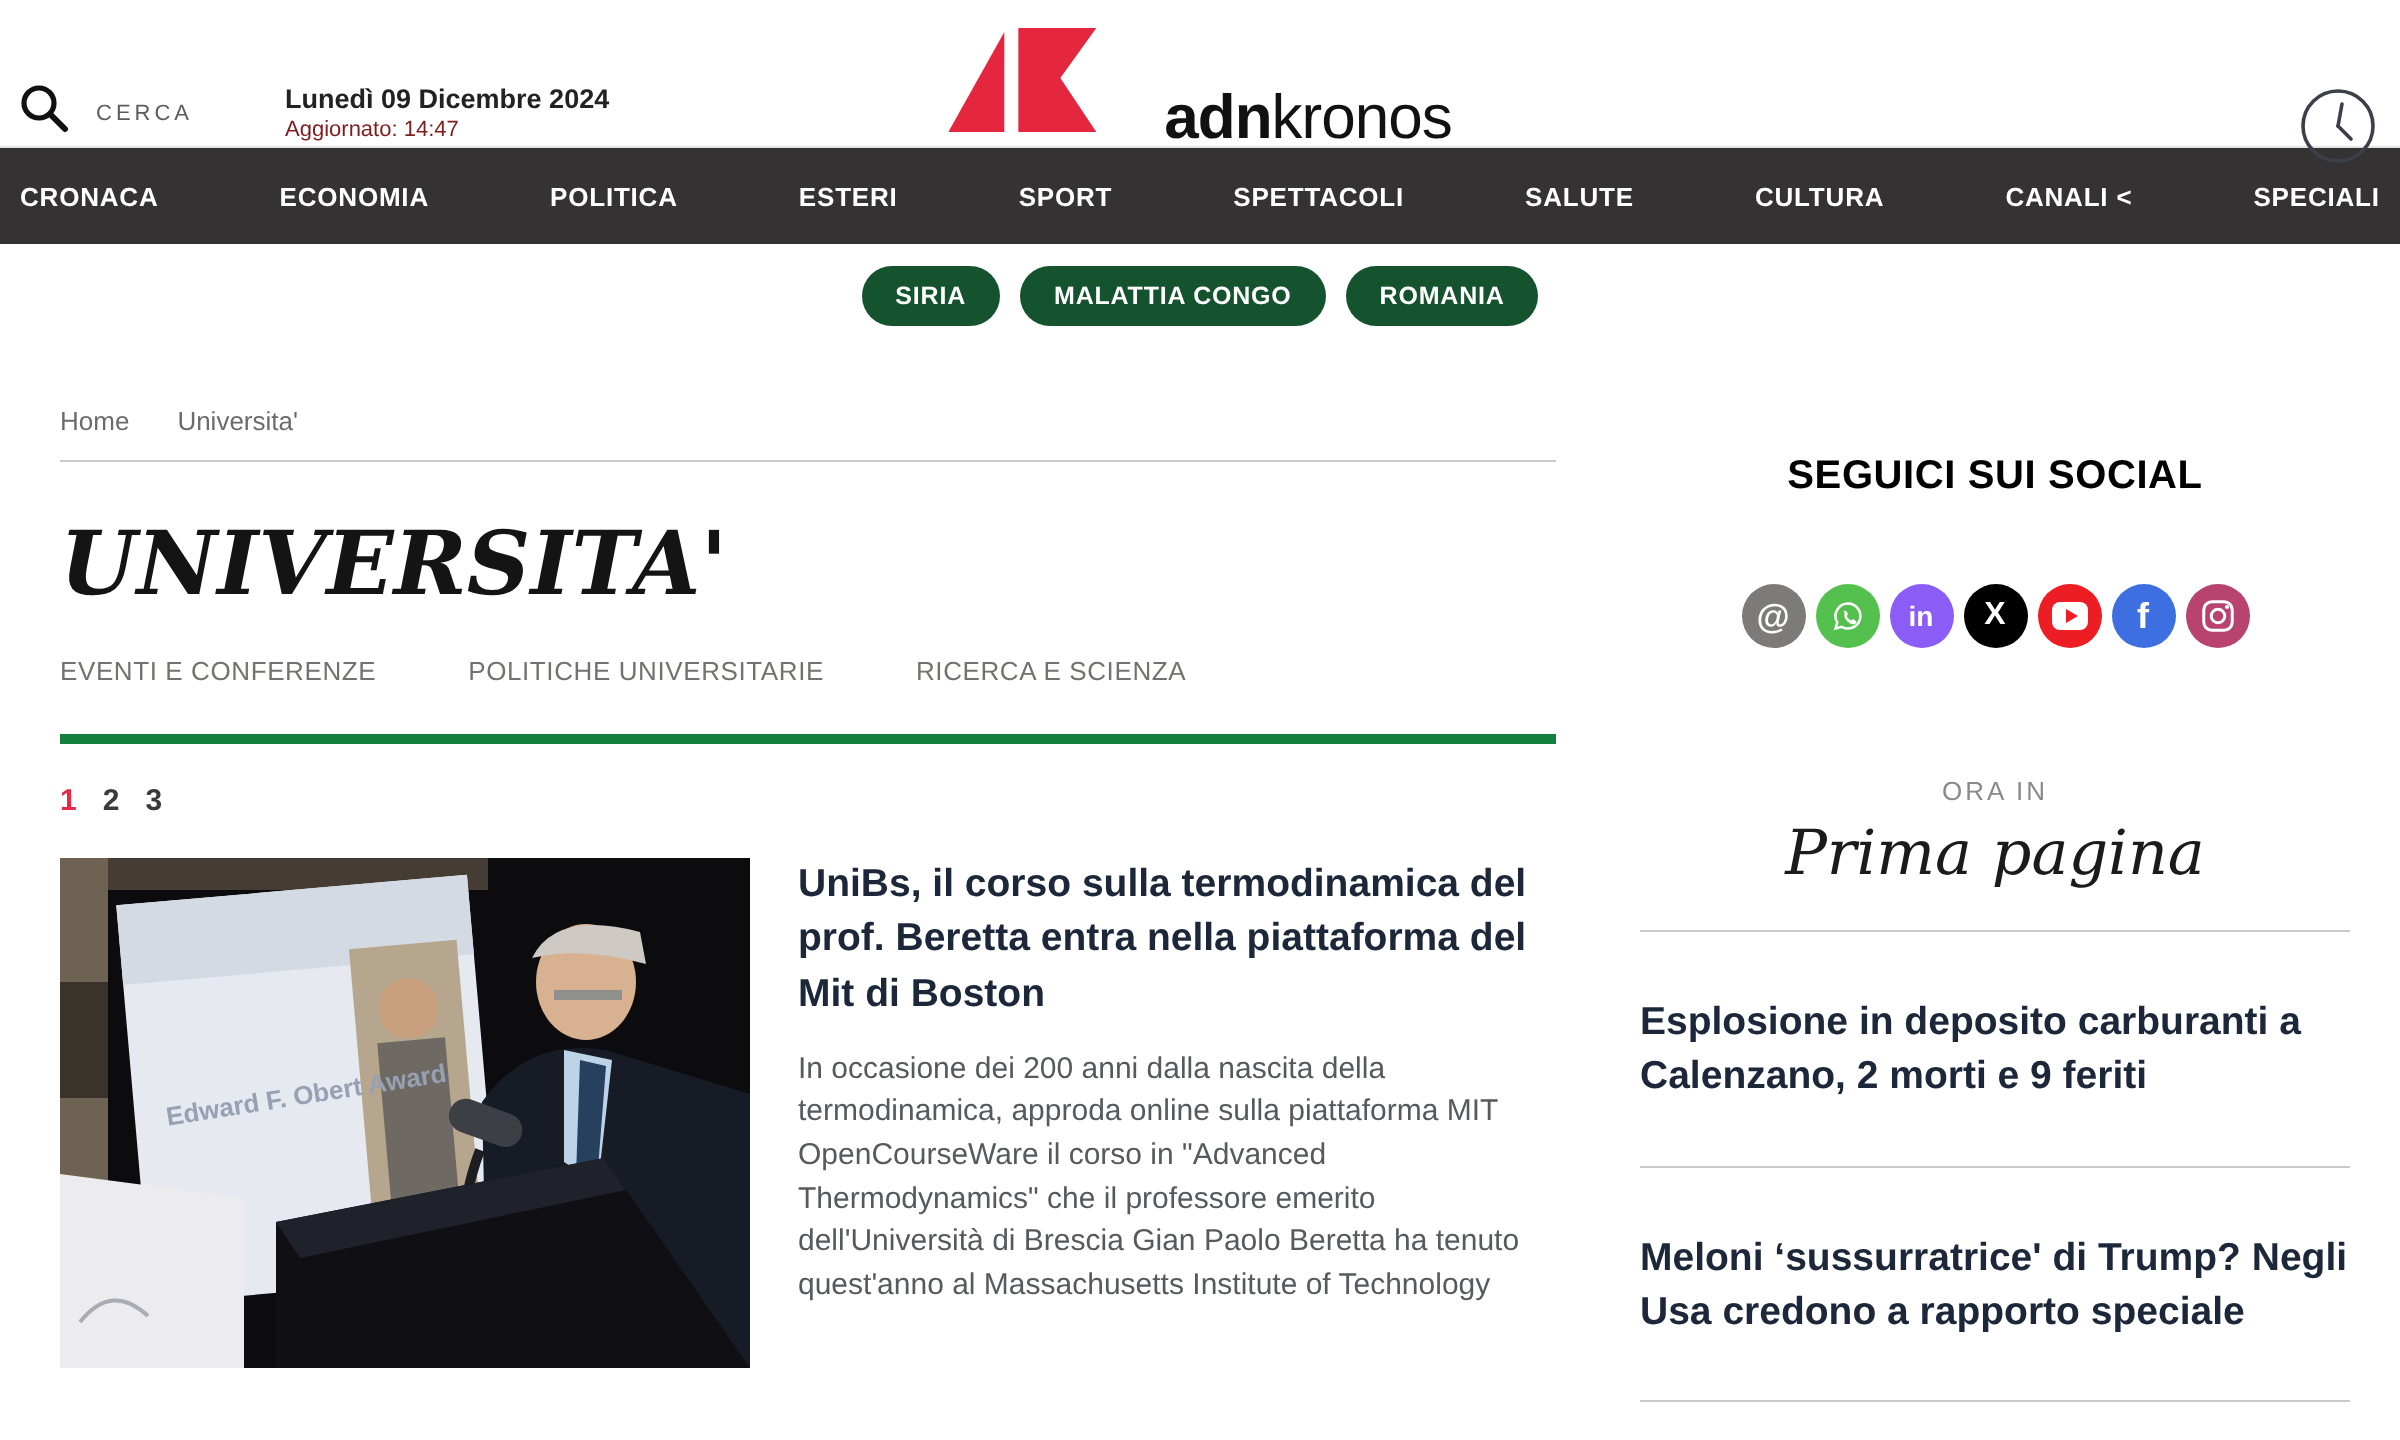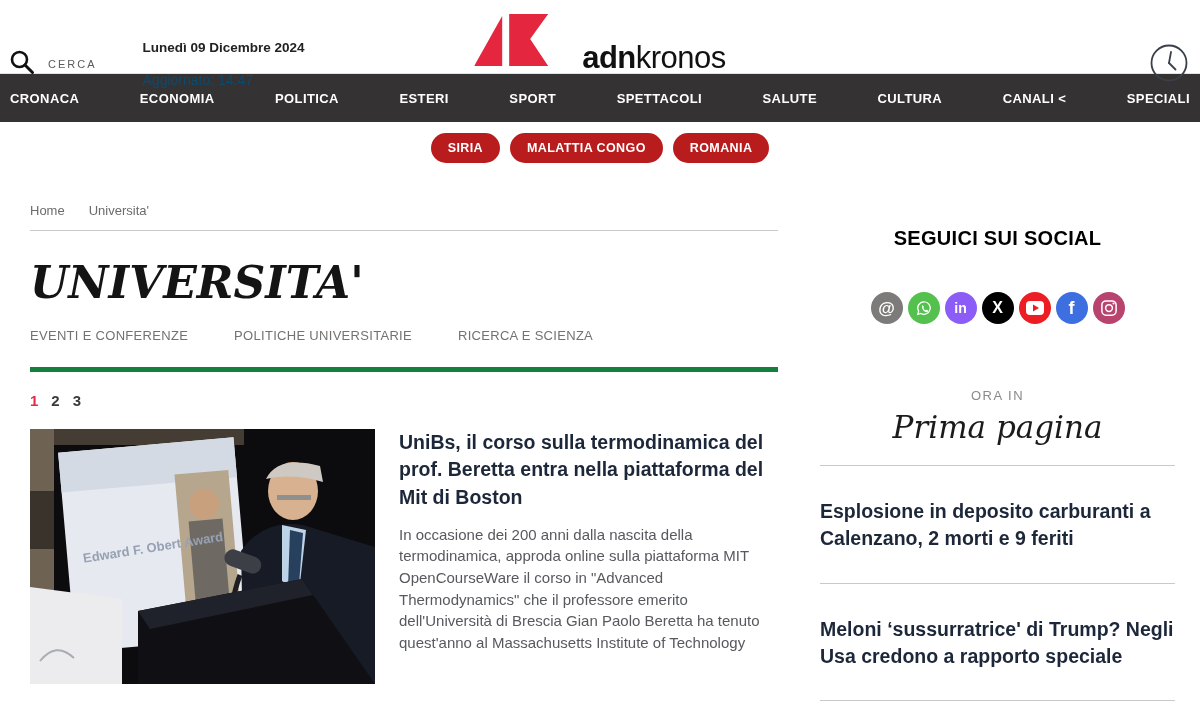--- a/index.html
+++ b/index.html
@@ -6,39 +6,39 @@
   html,body { width:1200px; height:720px; overflow:hidden; background:#fff;
               font-family:"Liberation Sans", sans-serif; }
 
   
   .header { position:relative; height:74px; background:#fff; border-bottom:1px solid #e3e3e3; }
   .hdr-left { position:absolute; left:8px; top:40px; display:flex; align-items:center; }
   .search-btn { display:flex; align-items:center; gap:12px; cursor:pointer; }
   .search-label { font-size:11px; letter-spacing:2px; color:#5c5c5c; }
   .date-block { margin-left:46px; }
   .date-line { font-size:13.5px; font-weight:bold; color:#222; }
-  .updated-line { font-size:14px; color:#0c4a6e; margin-top:17px; }
+  .updated-line { font-size:11px; color:#7f1d1d; margin-top:2px; }
   .logo { position:absolute; left:50%; top:12px; transform:translateX(-50%);
           display:flex; align-items:flex-end; gap:8px; cursor:pointer; }
   .logo-text { font-size:31px; color:#111; line-height:0.95; letter-spacing:-0.5px; }
   .logo-text b { font-weight:bold;margin-left:24px; }
   .hdr-right { position:absolute; right:10px; top:42px; display:flex; align-items:center; gap:18px; }
   .ultimora { text-align:center; cursor:pointer; }
   .ultimora-title { font-size:19px; font-weight:600; color:#1a2230; letter-spacing:1.5px; }
   .ultimora-sub { font-size:10px; color:#666; letter-spacing:2.5px; margin-top:2px; }
 
   
   .nav { height:48px; background:#353233; display:flex; align-items:center;
          justify-content:space-between; padding:0 2px; }
   .nav-item { color:#fff; font-size:13px; font-weight:600; letter-spacing:0.4px;
               padding:6px 8px; cursor:pointer; white-space:nowrap; }
 
   
   .topics { display:flex; justify-content:center; gap:10px; margin-top:11px; }
-  .pill { background:#b91c1c; color:#fff; font-size:12.5px; font-weight:bold;
+  .pill { background:#14532d; color:#fff; font-size:12.5px; font-weight:bold;
           letter-spacing:0.4px; padding:8px 17px; border-radius:16px; cursor:pointer; }
 
   
   .main { display:flex; margin:40px 25px 0 30px; }
   .col-left { width:748px; }
   .col-right { width:355px; margin-left:42px; }
 
   .breadcrumb { display:flex; gap:24px; font-size:13px; color:#6b6b6b;
                 padding-bottom:12px; border-bottom:1px solid #c9c9c9; }
   .crumb { cursor:pointer; }

